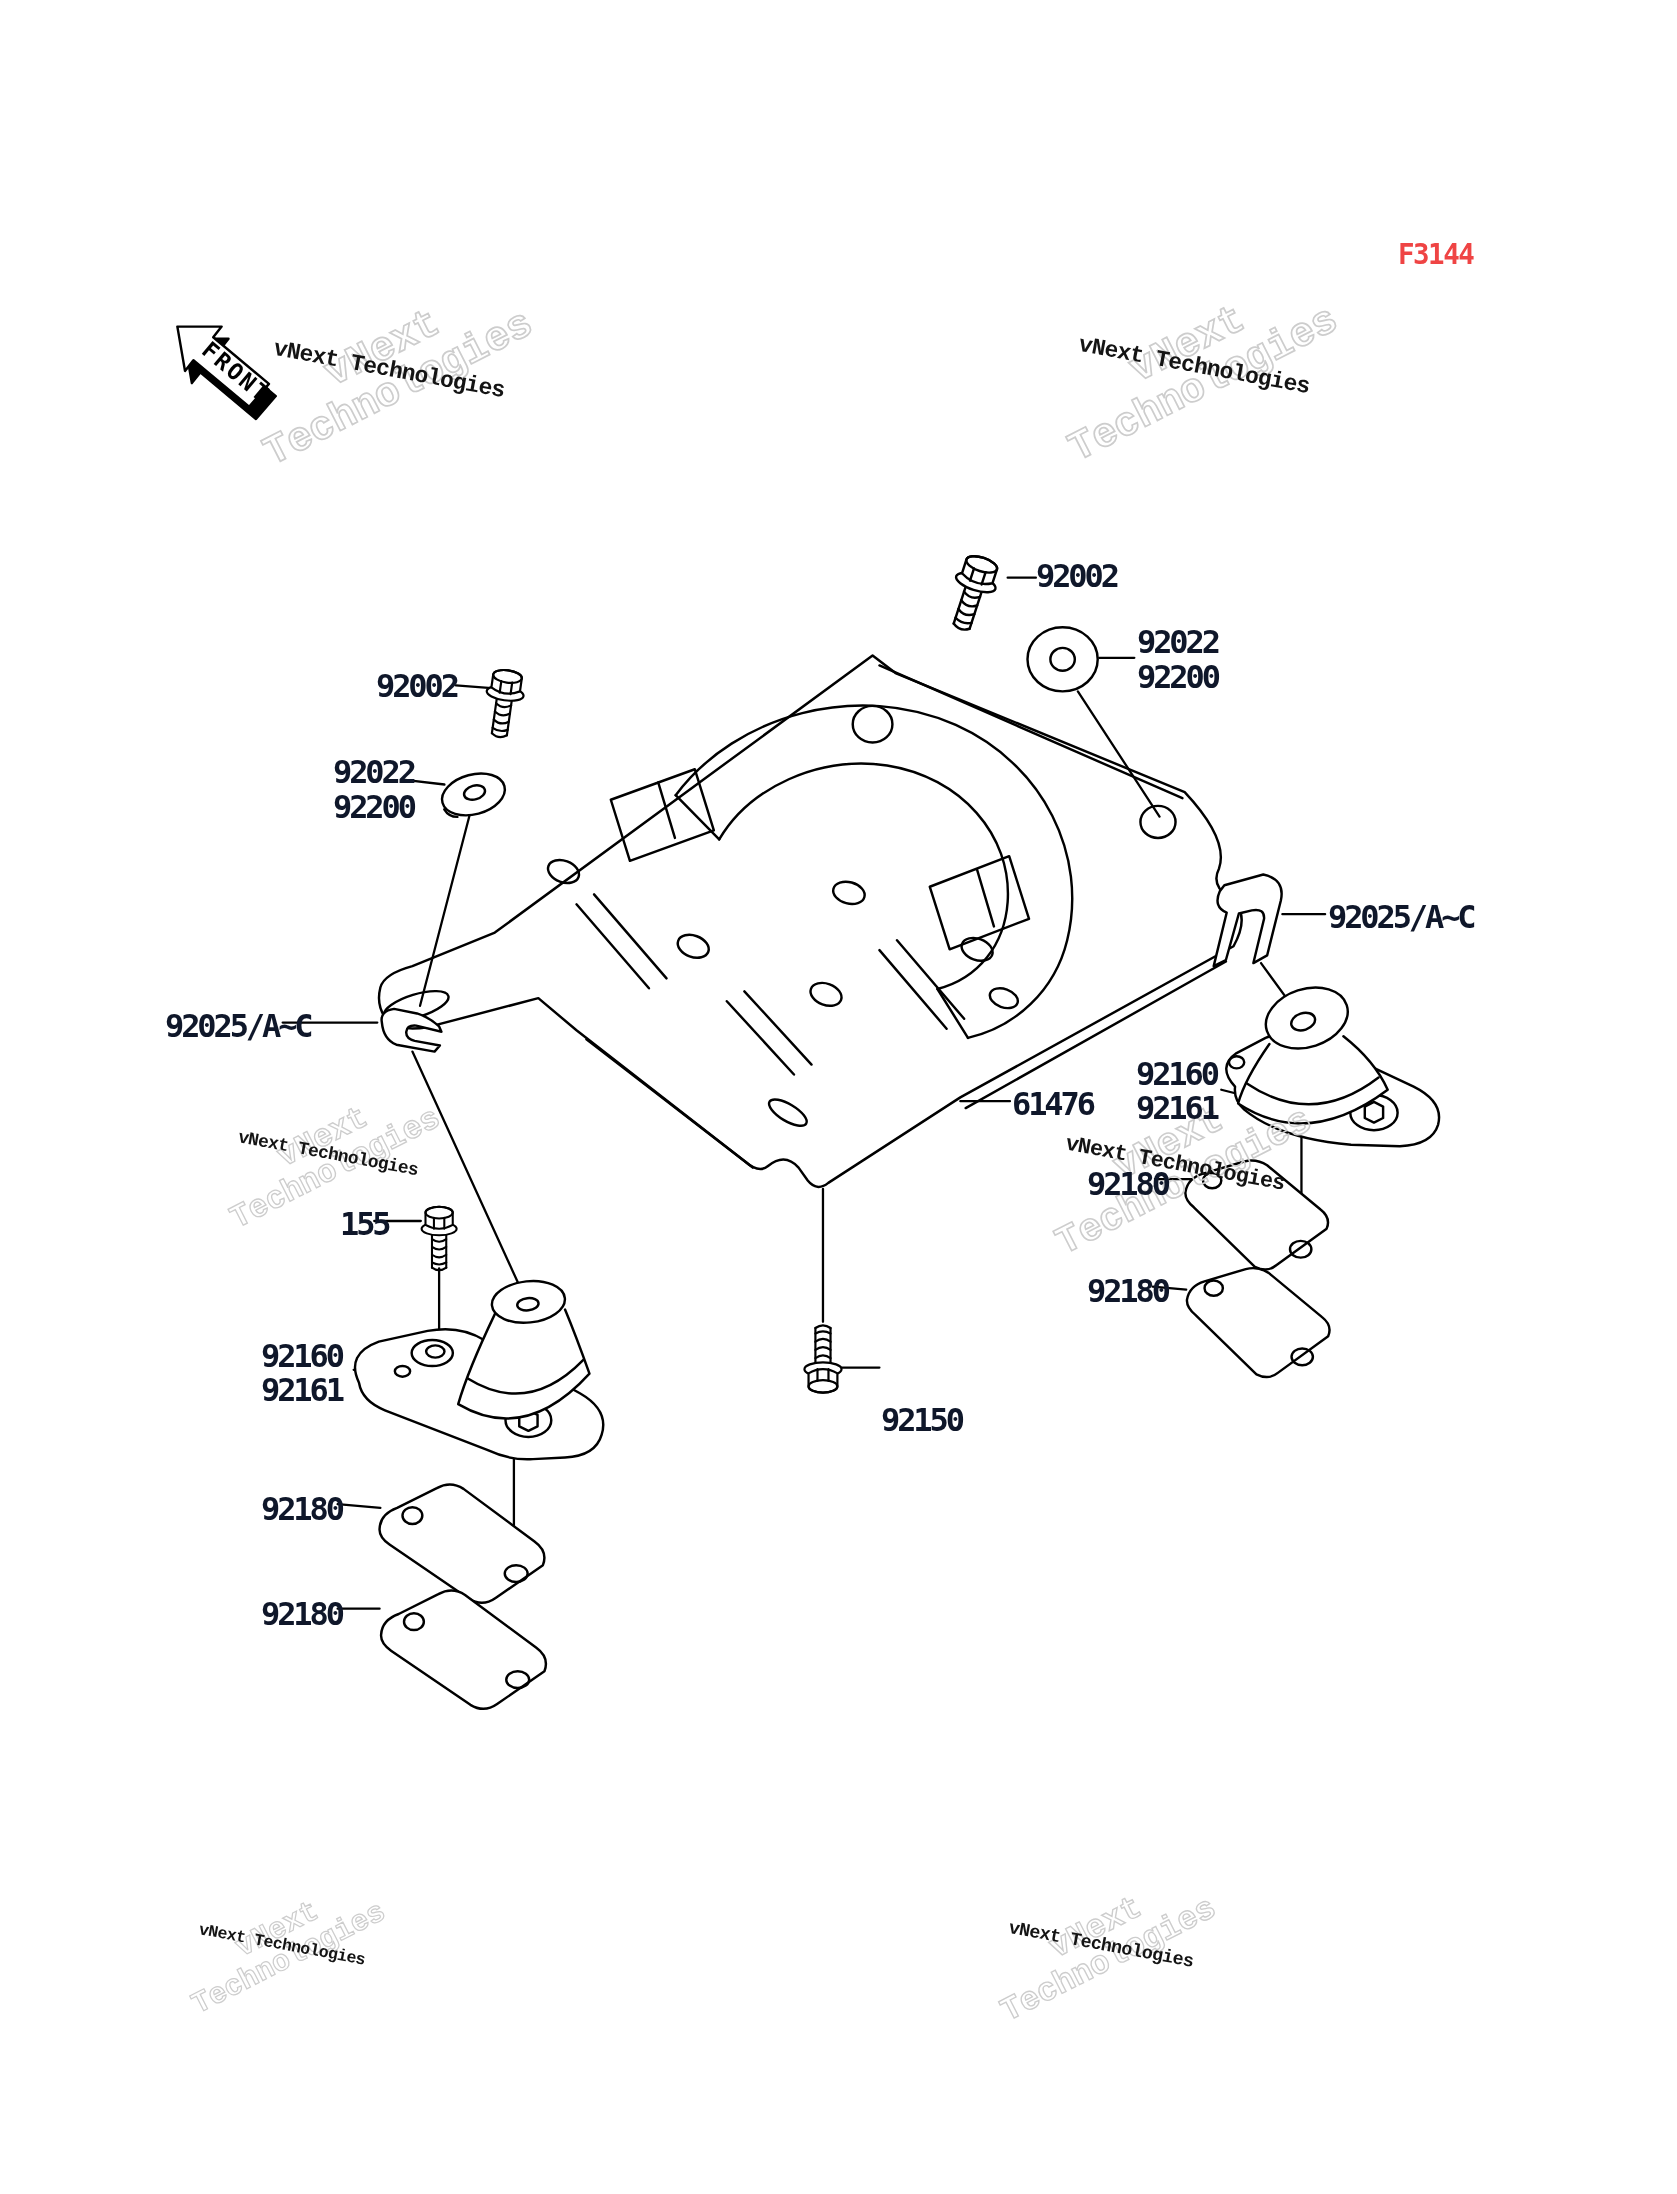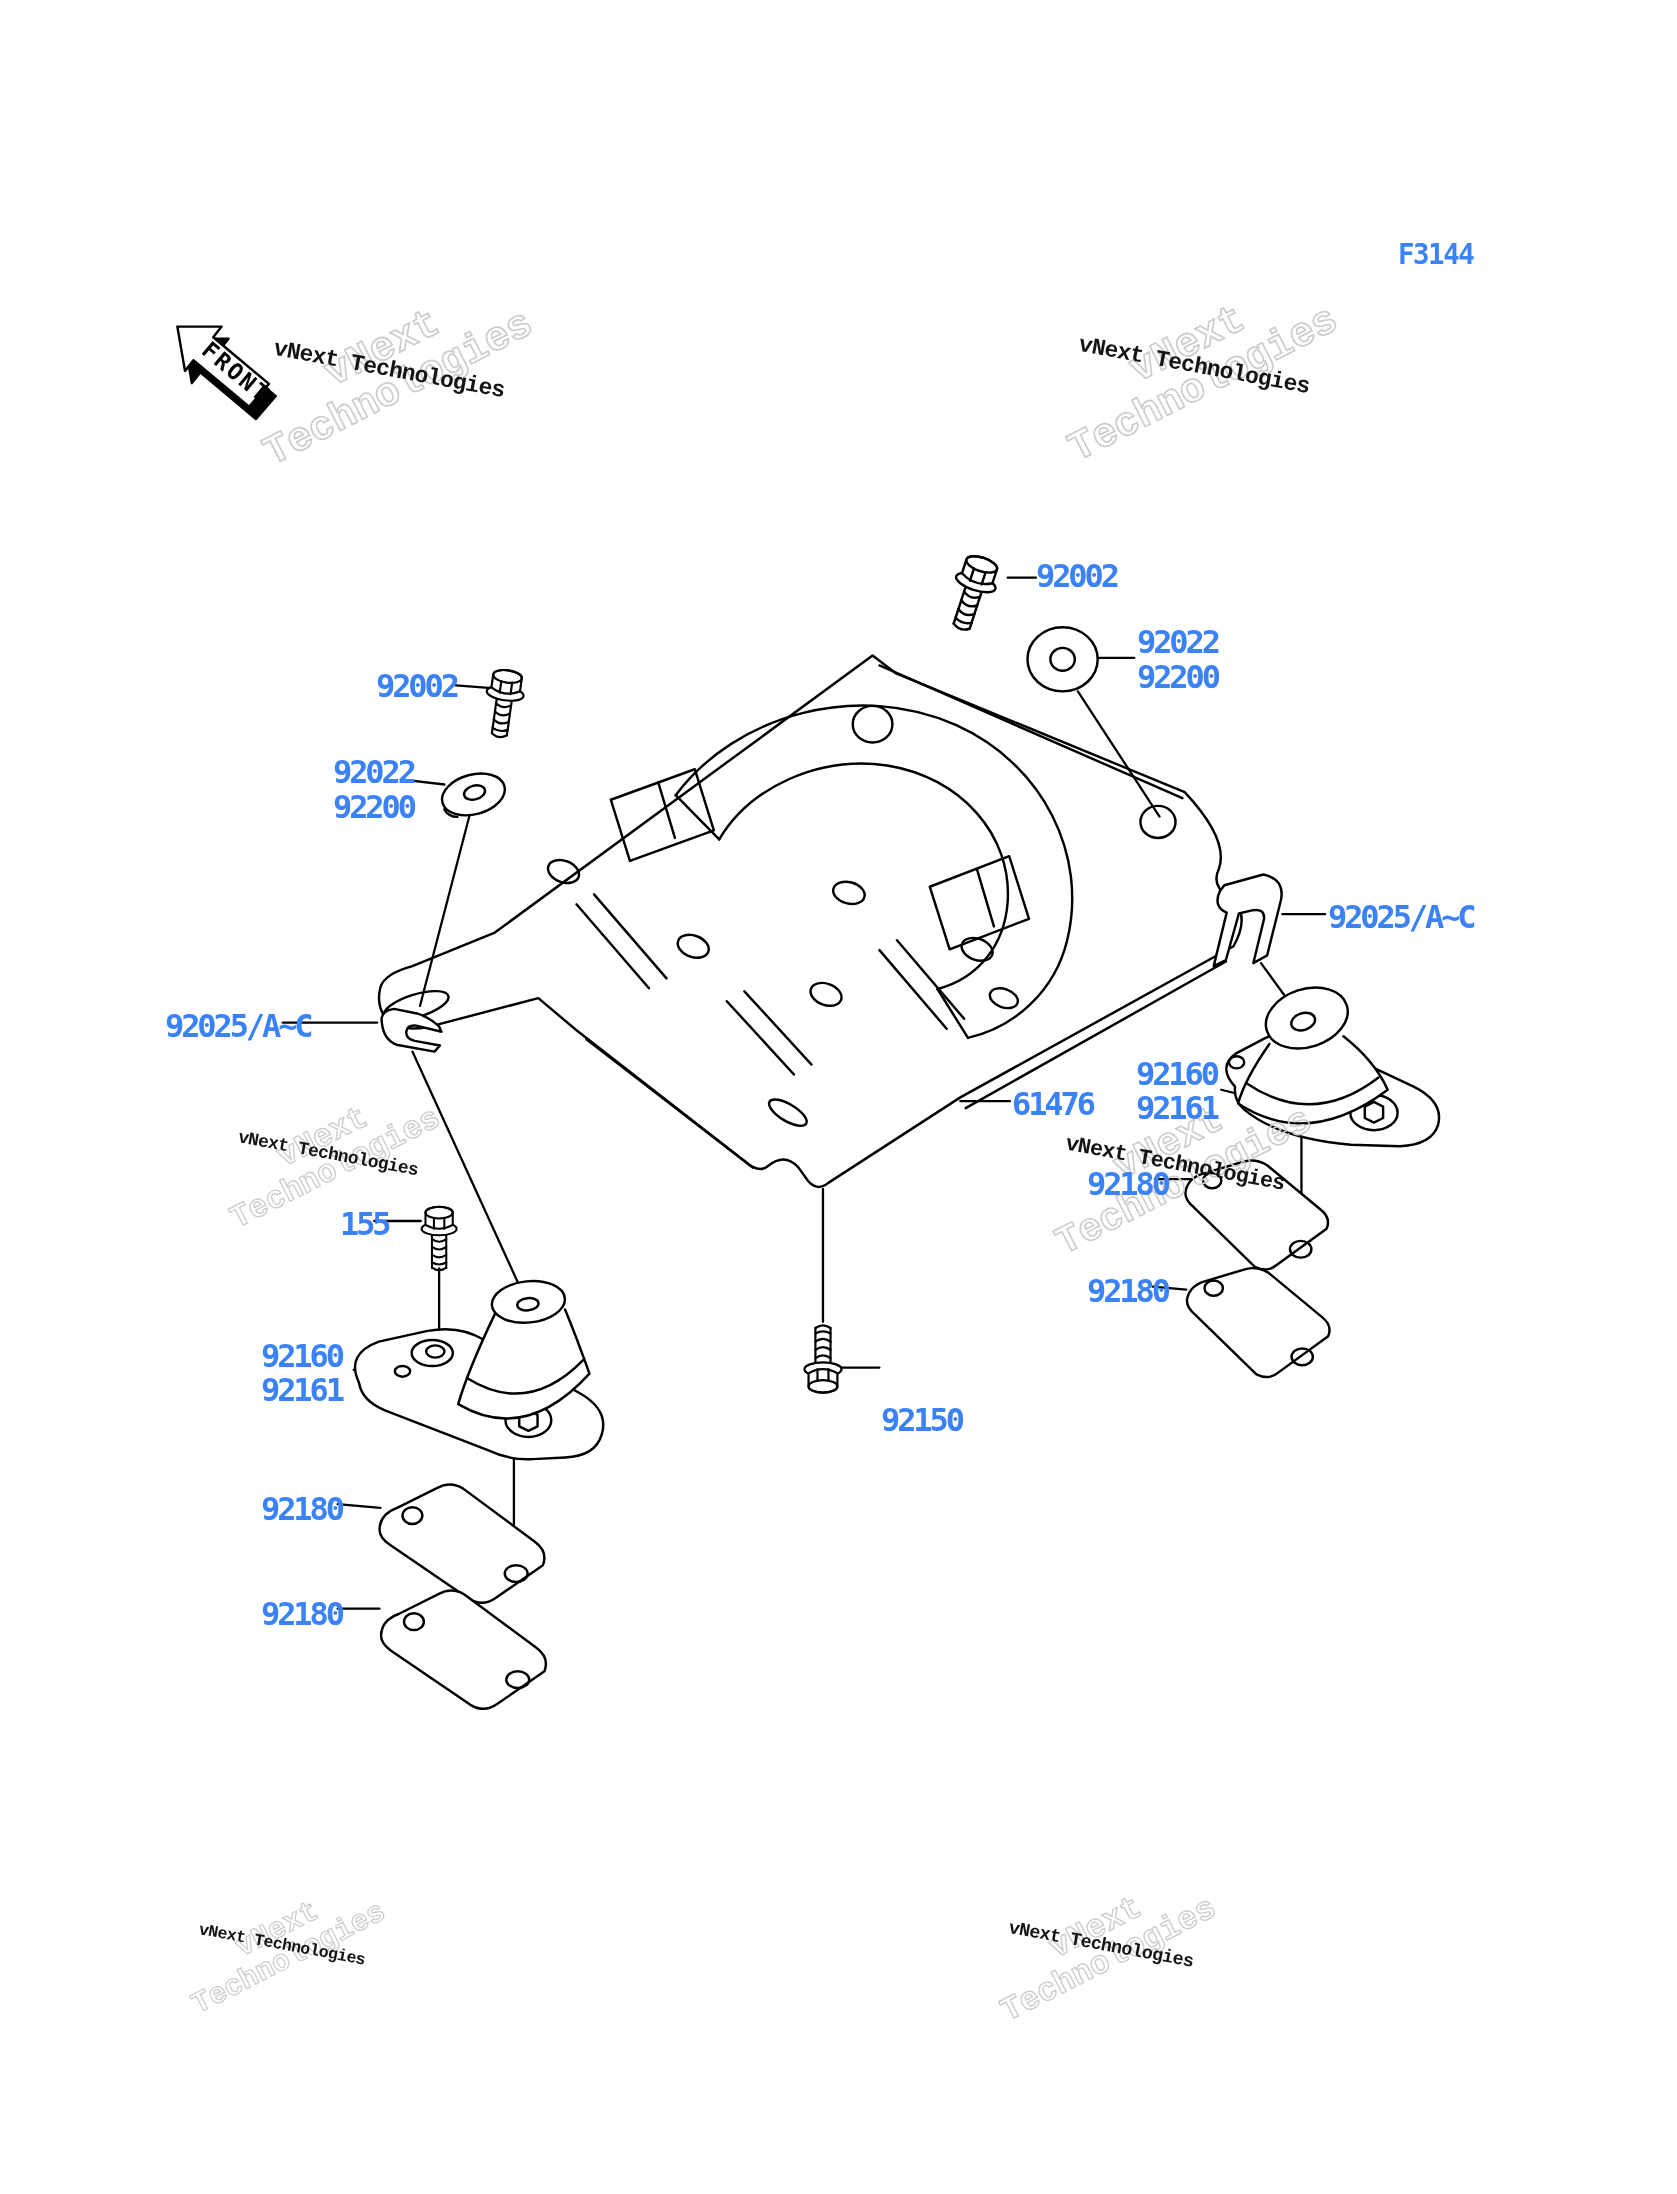--- a/index.html
+++ b/index.html
@@ -1,23 +1,23 @@
 <!DOCTYPE html>
 <html style="font-size:12.2px"><head>
 <meta charset="utf-8">
 <style>
   html,body{margin:0;padding:0;background:#ffffff;}
   .page{position:relative;width:1678px;height:2194px;background:#fff;overflow:hidden;
         font-family:"DejaVu Sans Mono",monospace;}
   svg.art{position:absolute;left:0;top:0;z-index:1;}
   
   .plabel{position:absolute;z-index:3;font:700 32px "DejaVu Sans Mono",monospace;
-          letter-spacing:-3.1px;color:#3b82f6;white-space:nowrap;line-height:1;}
+          letter-spacing:-3.1px;color:#0f172a;white-space:nowrap;line-height:1;}
   .figcode{position:absolute;z-index:3;font:700 27.5px "DejaVu Sans Mono",monospace;
-           letter-spacing:-1.5px;color:#3b82f6;white-space:nowrap;line-height:1;}
+           letter-spacing:-1.5px;color:#ef4444;white-space:nowrap;line-height:1;}
   
   .wm{position:absolute;z-index:2;width:0;height:0;}
   .wm-outline{position:absolute;transform:translate(-50%,-50%) rotate(-27deg) scale(var(--s,1));
               transform-origin:center;color:transparent;-webkit-text-stroke:1.7px #cdcdcd;
               font:700 41px "Liberation Mono",monospace;line-height:1.05;white-space:nowrap;}
   .wm-outline .o1{margin-left:90px;}
   .wm-dark{position:absolute;transform:translate(-50%,-50%) rotate(10.5deg) scale(var(--s,1));
            transform-origin:center;font:700 23px "Liberation Mono",monospace;color:#141414;
            letter-spacing:-0.8px;white-space:nowrap;}
 </style>

